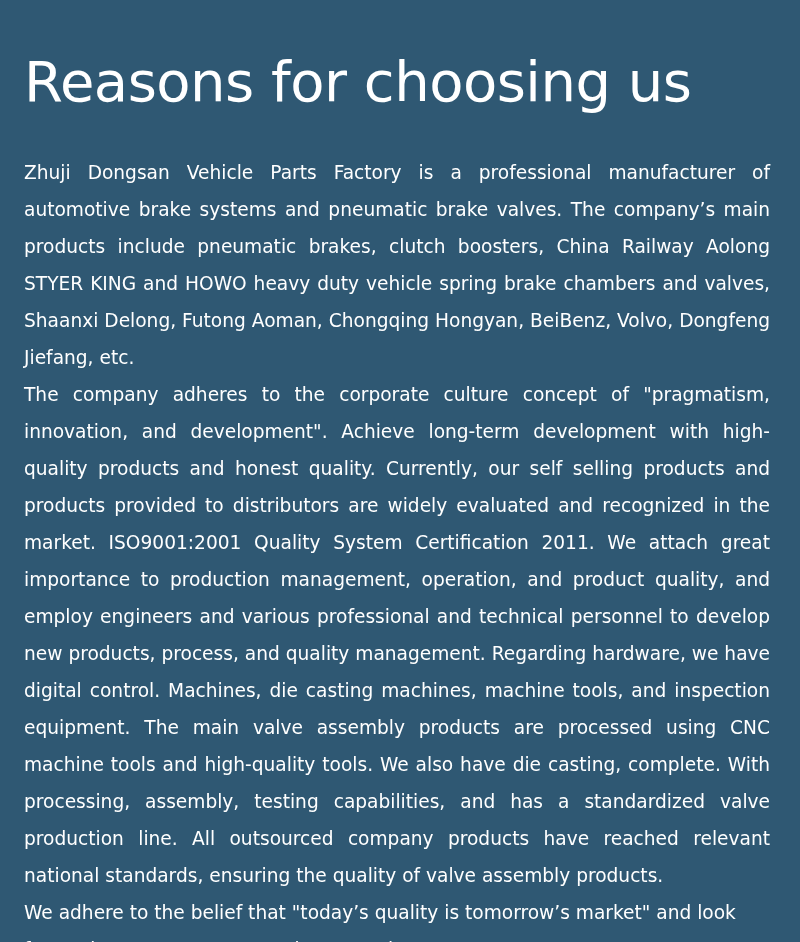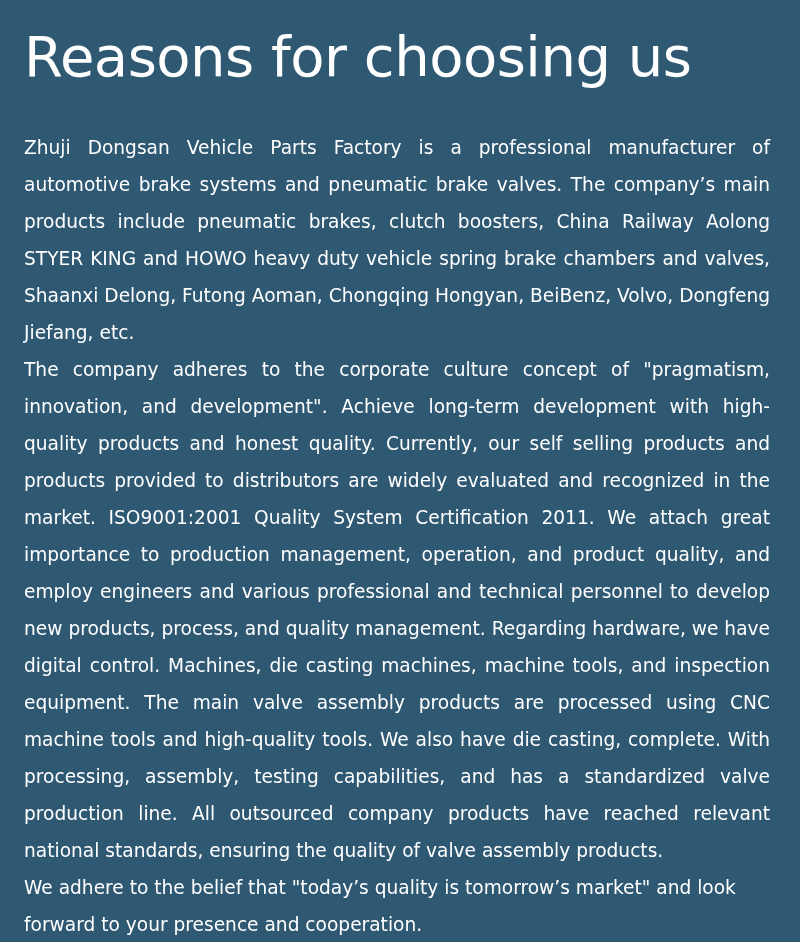--- a/index.html
+++ b/index.html
@@ -11,21 +11,21 @@
     height: 942px;
     background: #2f5873;
     font-family: "DejaVu Sans", sans-serif;
     color: #ffffff;
     overflow: hidden;
   }
   .page {
     width: 800px;
     height: 942px;
     box-sizing: border-box;
-    padding: 28px 30px 0 24px;
+    padding: 53px 30px 0 24px;
     position: relative;
   }
   .page-title {
     font-family: "DejaVu Sans", sans-serif;
     font-size: 56px;
     line-height: 1.05;
     font-weight: 400;
     letter-spacing: -0.5px;
     margin: 0 0 42px 0;
     color: #ffffff;

